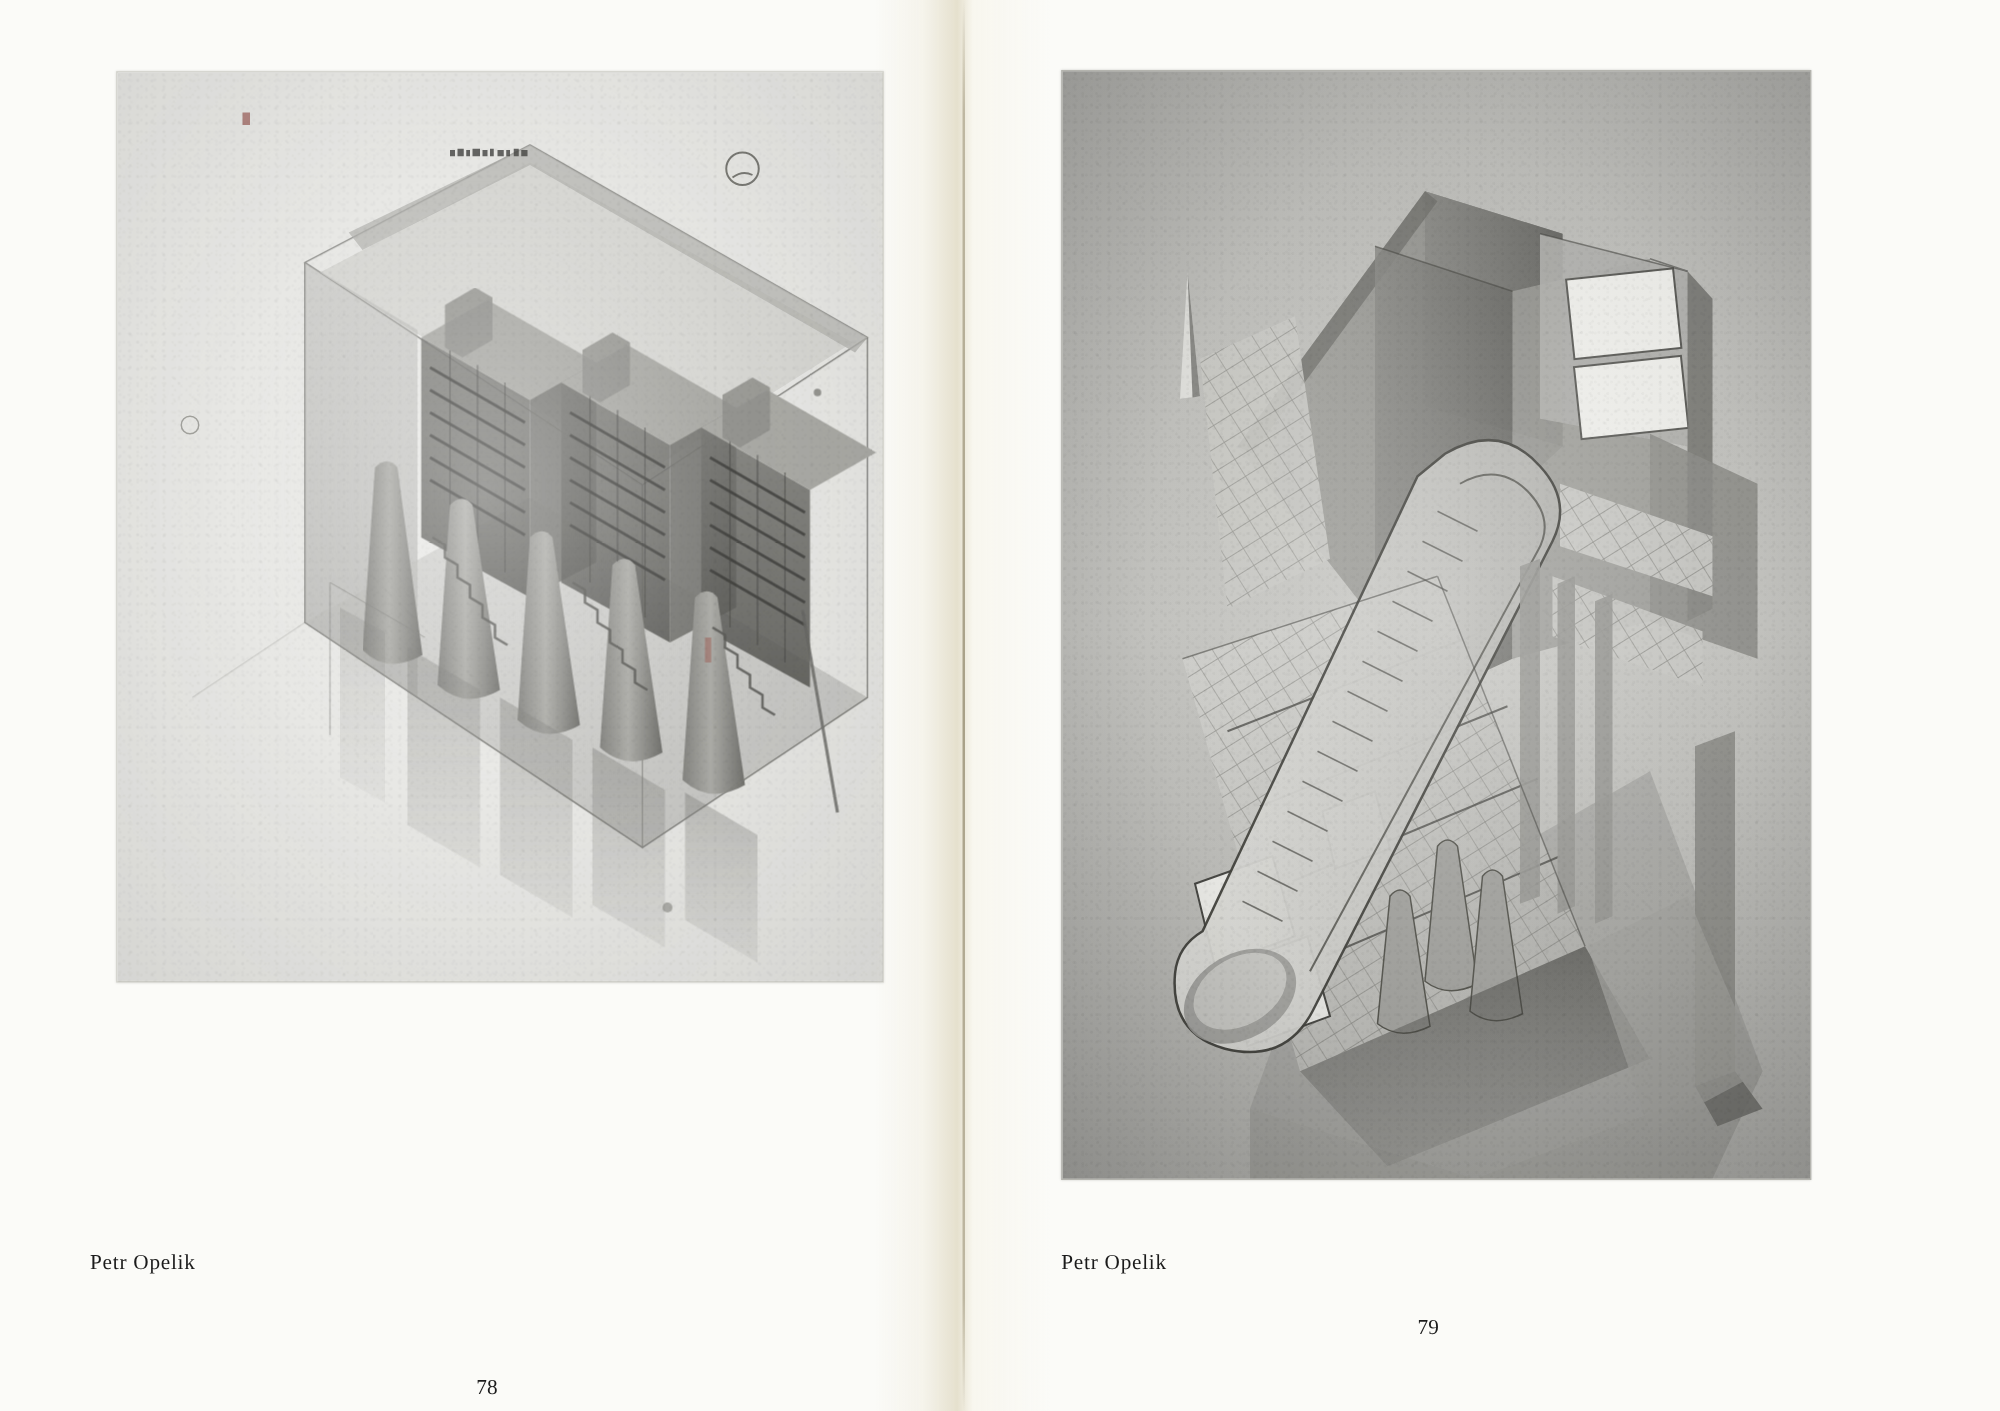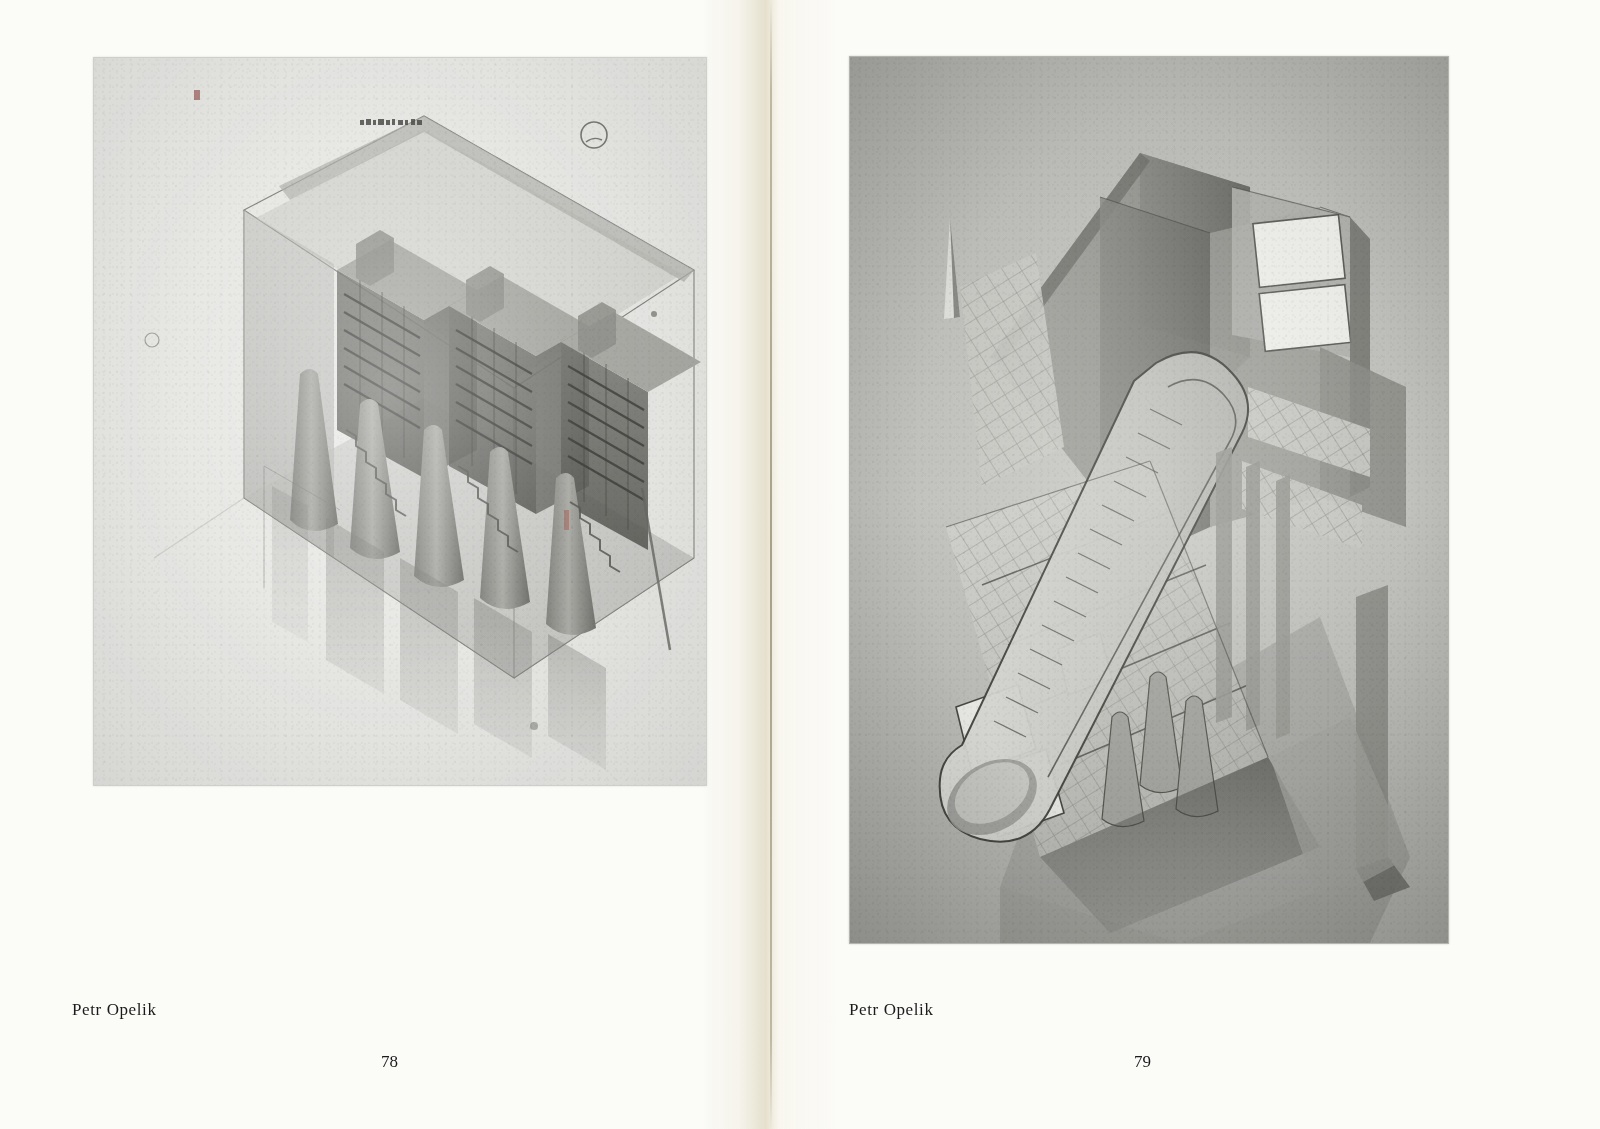--- a/index.html
+++ b/index.html
@@ -133,21 +133,21 @@
   }
   .caption-left  { left: 72px;  top: 1000px; }
   .caption-right { left: 849px; top: 1000px; }
 
   .folio {
     position: absolute;
     font-family: "Liberation Serif", serif;
     font-size: 17px;
     color: #1b1b1b;
   }
-  .folio-left  { left: 381px;  top: 1052px; }
+  .folio-left  { left: 381px;  top: 1100px; }
   .folio-right { left: 1134px; top: 1052px; }
 </style>
 </head>
 <body>
 
 <div class="spread">
 
   <div class="page page-left"></div>
   <div class="page page-right"></div>
 

